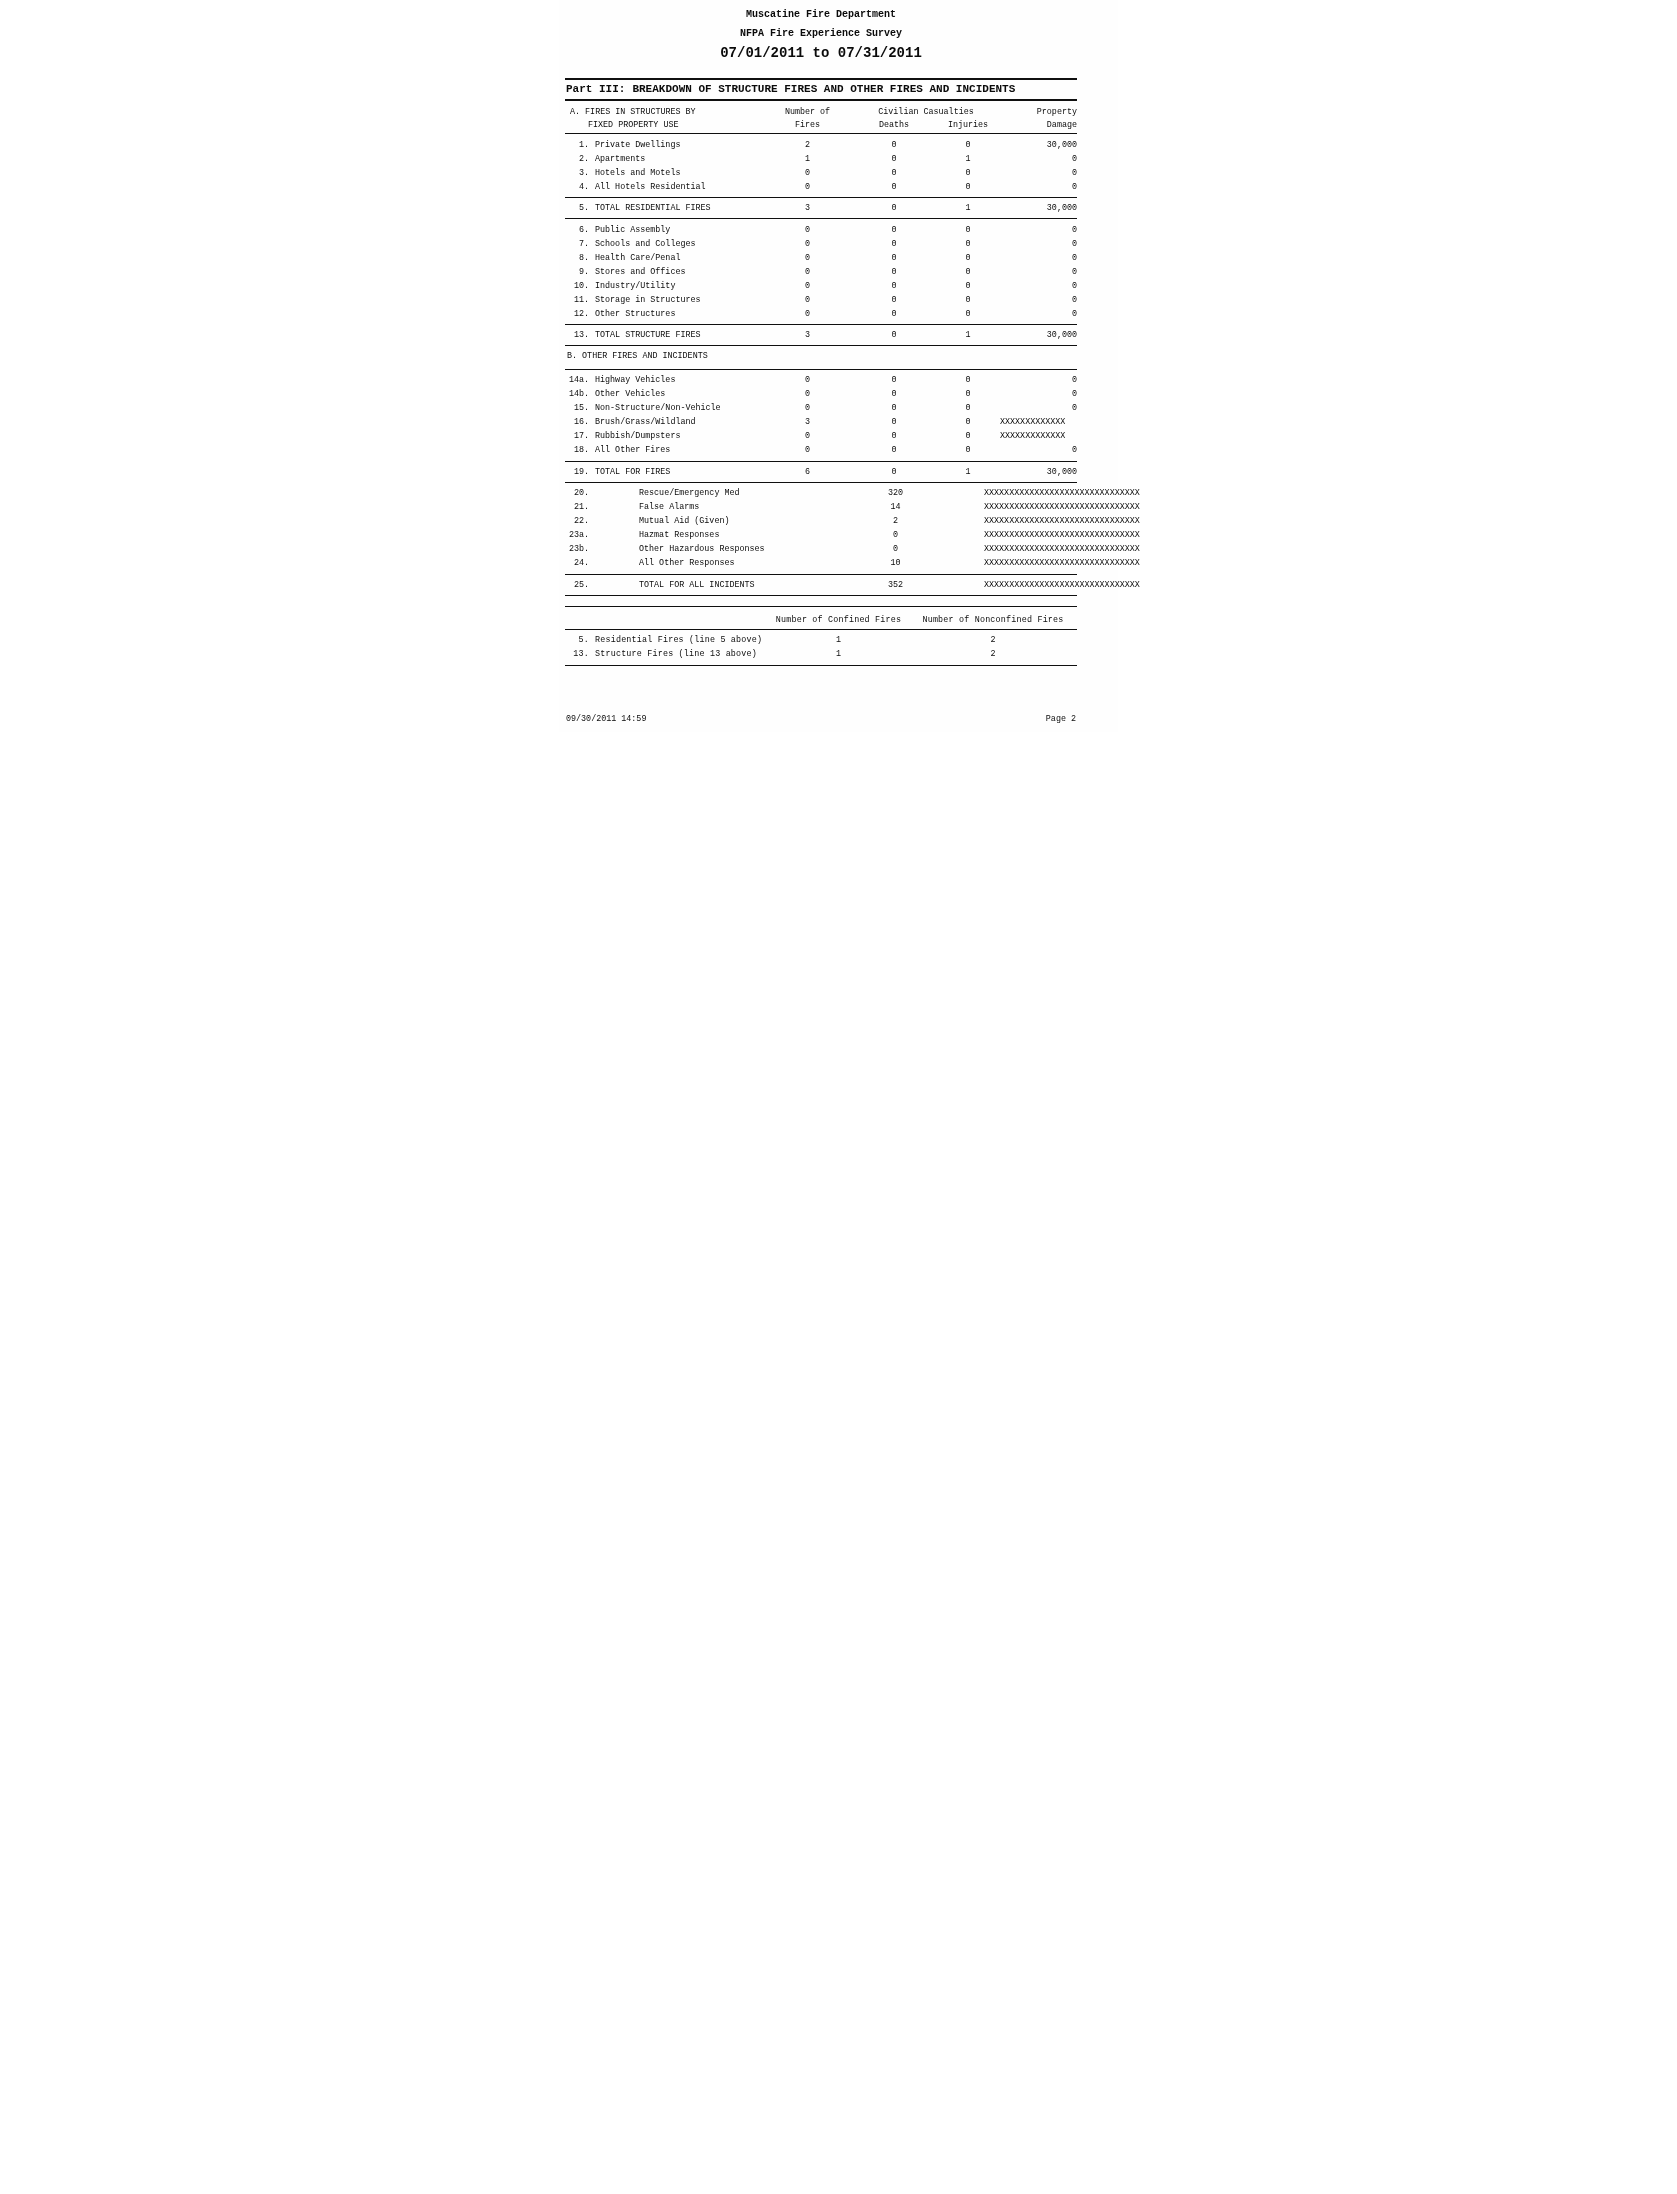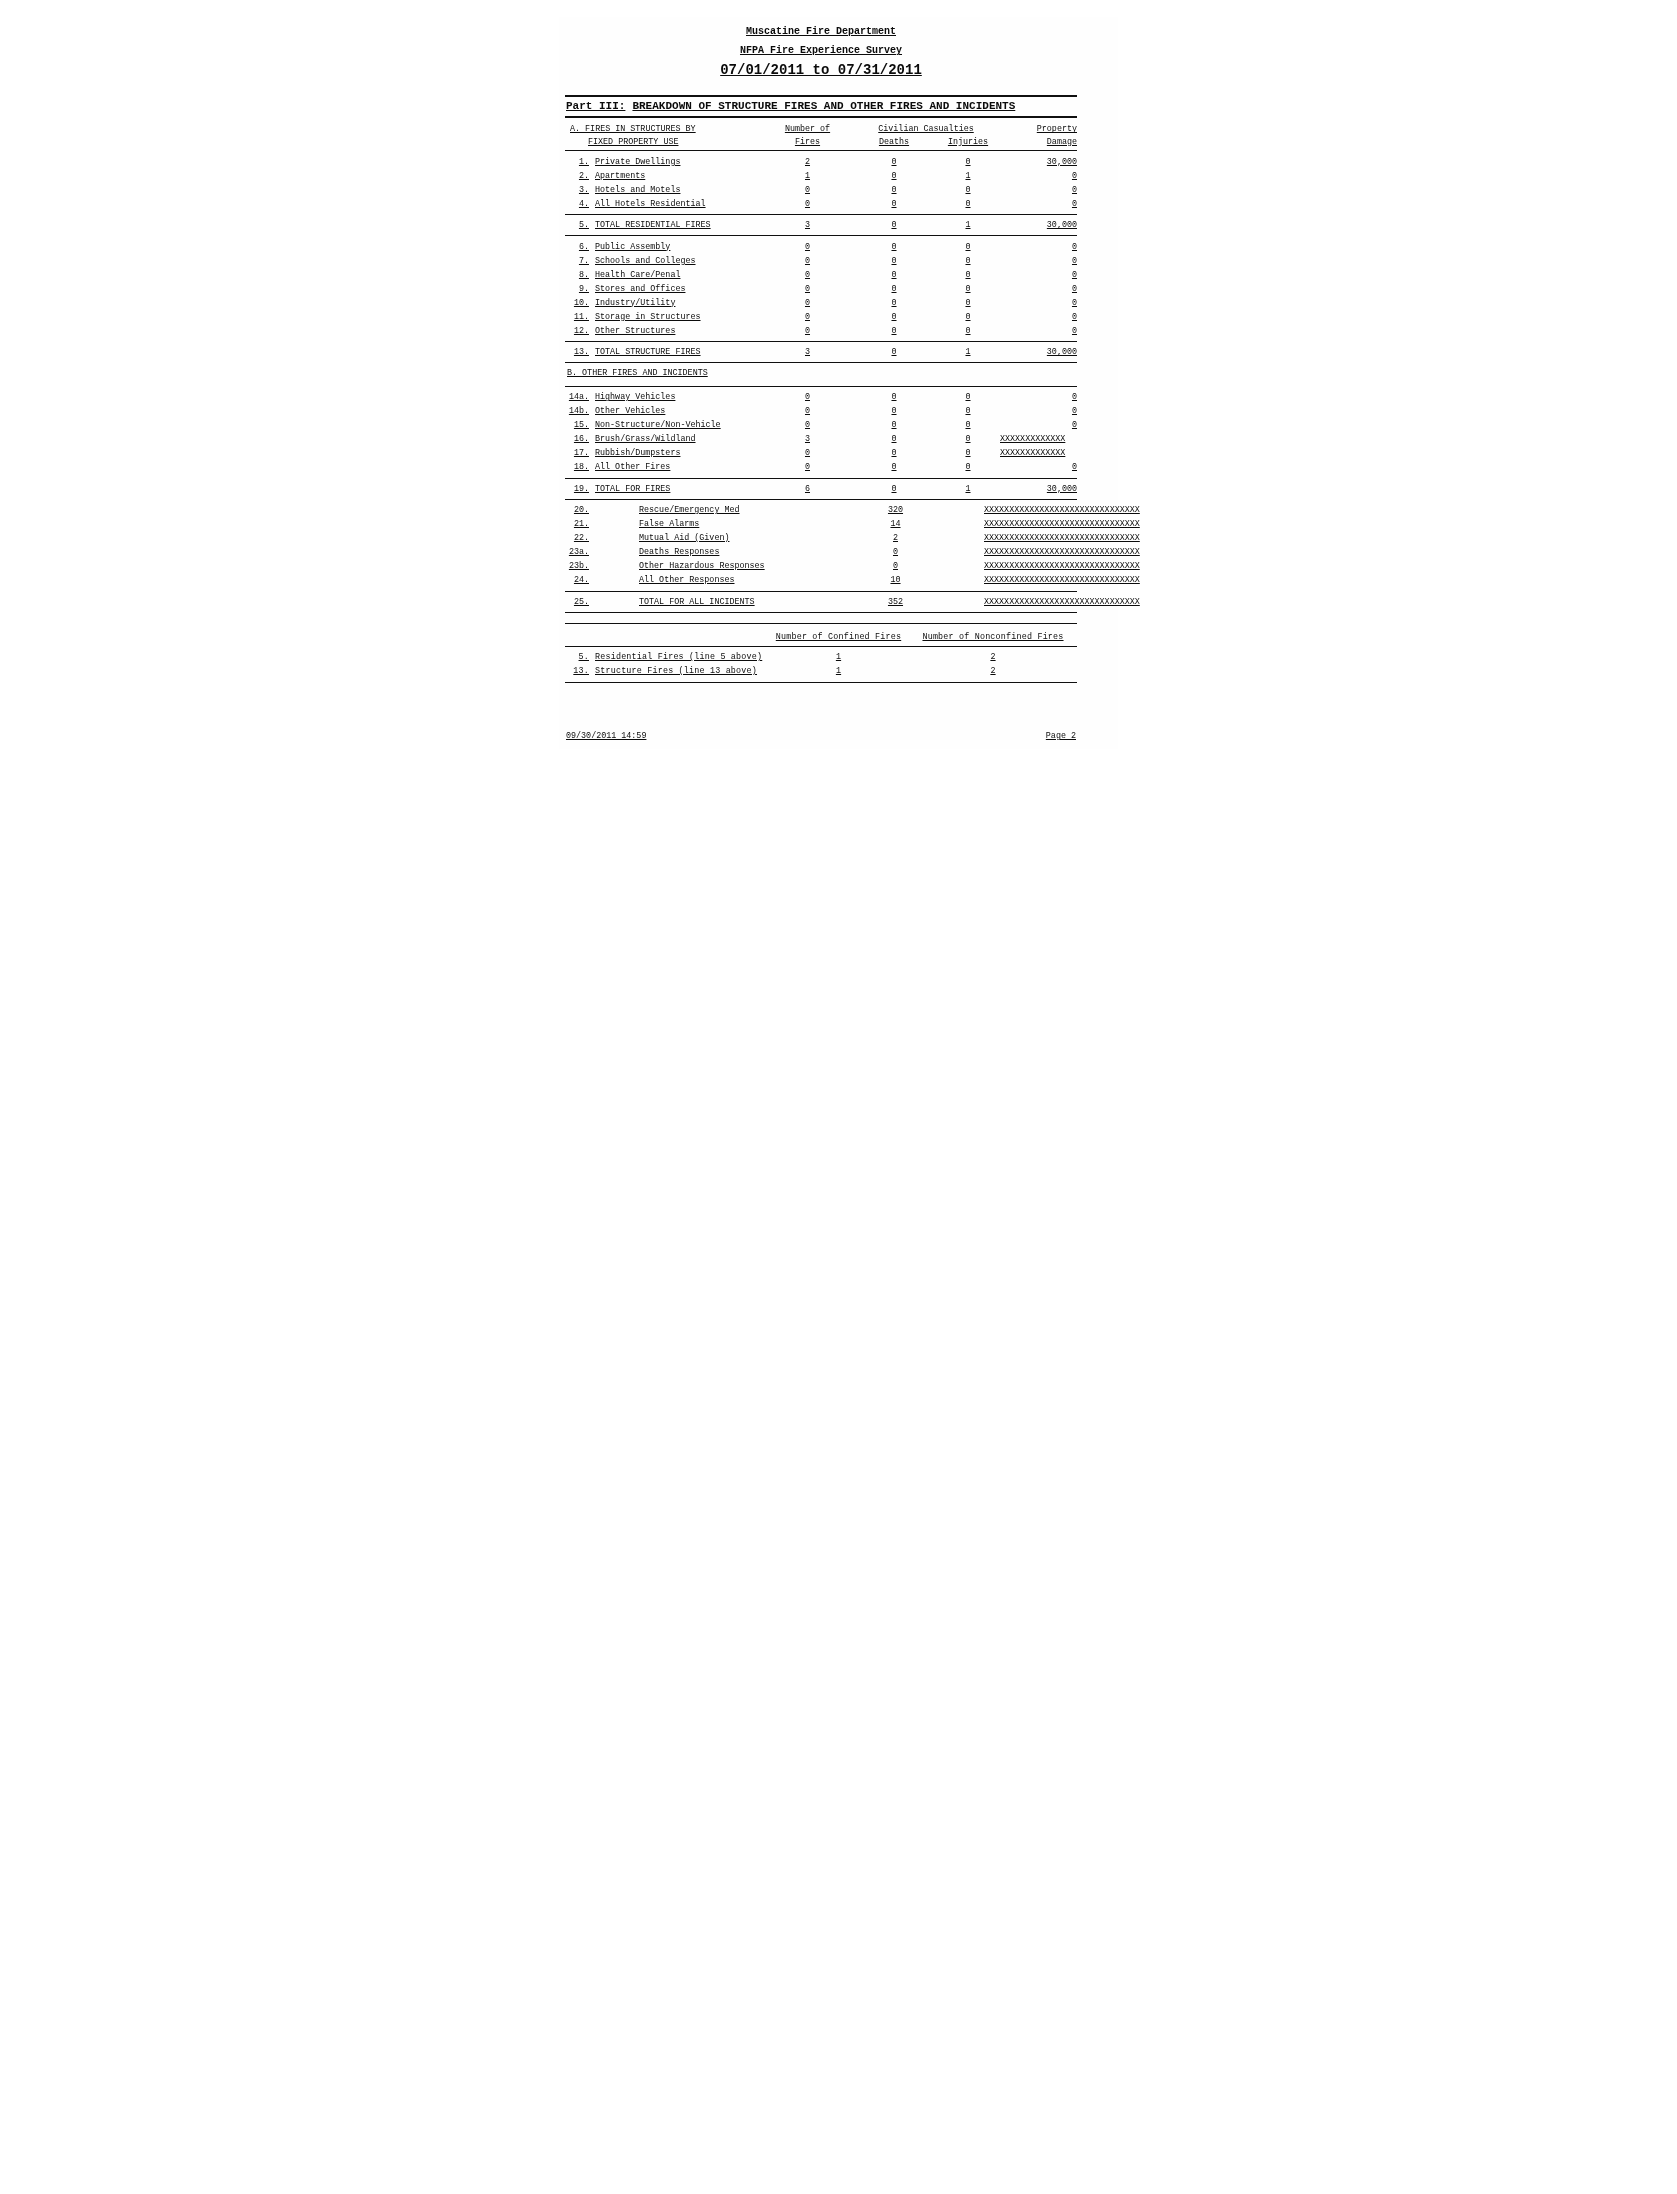--- a/index.html
+++ b/index.html
@@ -1,29 +1,28 @@
 <!DOCTYPE html>
 <html style="font-size:8px"><head>
 <meta charset="utf-8">
 <style>
   html,body{margin:0;padding:0;background:#ffffff;}
   .page{
     position:relative;
     width:559px;
     height:732px;
-    margin:17px auto;
+    margin:0 auto;
     box-sizing:border-box;
     padding:8px 41px 7px 6px;
     background:#fefefe;
     color:#0b0b0b;
     font-family:"Liberation Mono","DejaVu Sans Mono",monospace;
     font-size:8.4px;
     display:flex;
     flex-direction:column;
-    text-decoration:underline;
   }
   .center{text-align:center;}
   .doc-header{margin-bottom:9px;}
   .doc-title,.doc-subtitle,.doc-period{
     font-weight:bold;font-size:10px;line-height:13px;margin:0 0 6.4px 0;
   }
   .doc-period{font-size:14px;margin-bottom:9px;}
   .rule{border:none;border-top:2px solid #101010;margin:0;}
   .rule-thin{border:none;border-top:1.5px solid #101010;margin:0;}
   .part-heading{
@@ -294,21 +293,21 @@
       <span class="c-filler">XXXXXXXXXXXXXXXXXXXXXXXXXXXXXXX</span>
     </div>
     <div class="grid4 trow">
       <span class="c-num">22.</span>
       <span class="c-label">Mutual Aid (Given)</span>
       <span class="c-val">2</span>
       <span class="c-filler">XXXXXXXXXXXXXXXXXXXXXXXXXXXXXXX</span>
     </div>
     <div class="grid4 trow">
       <span class="c-num">23a.</span>
-      <span class="c-label">Deaths Responses</span>
+      <span class="c-label">Hazmat Responses</span>
       <span class="c-val">0</span>
       <span class="c-filler">XXXXXXXXXXXXXXXXXXXXXXXXXXXXXXX</span>
     </div>
     <div class="grid4 trow">
       <span class="c-num">23b.</span>
       <span class="c-label">Other Hazardous Responses</span>
       <span class="c-val">0</span>
       <span class="c-filler">XXXXXXXXXXXXXXXXXXXXXXXXXXXXXXX</span>
     </div>
     <div class="grid4 trow">

